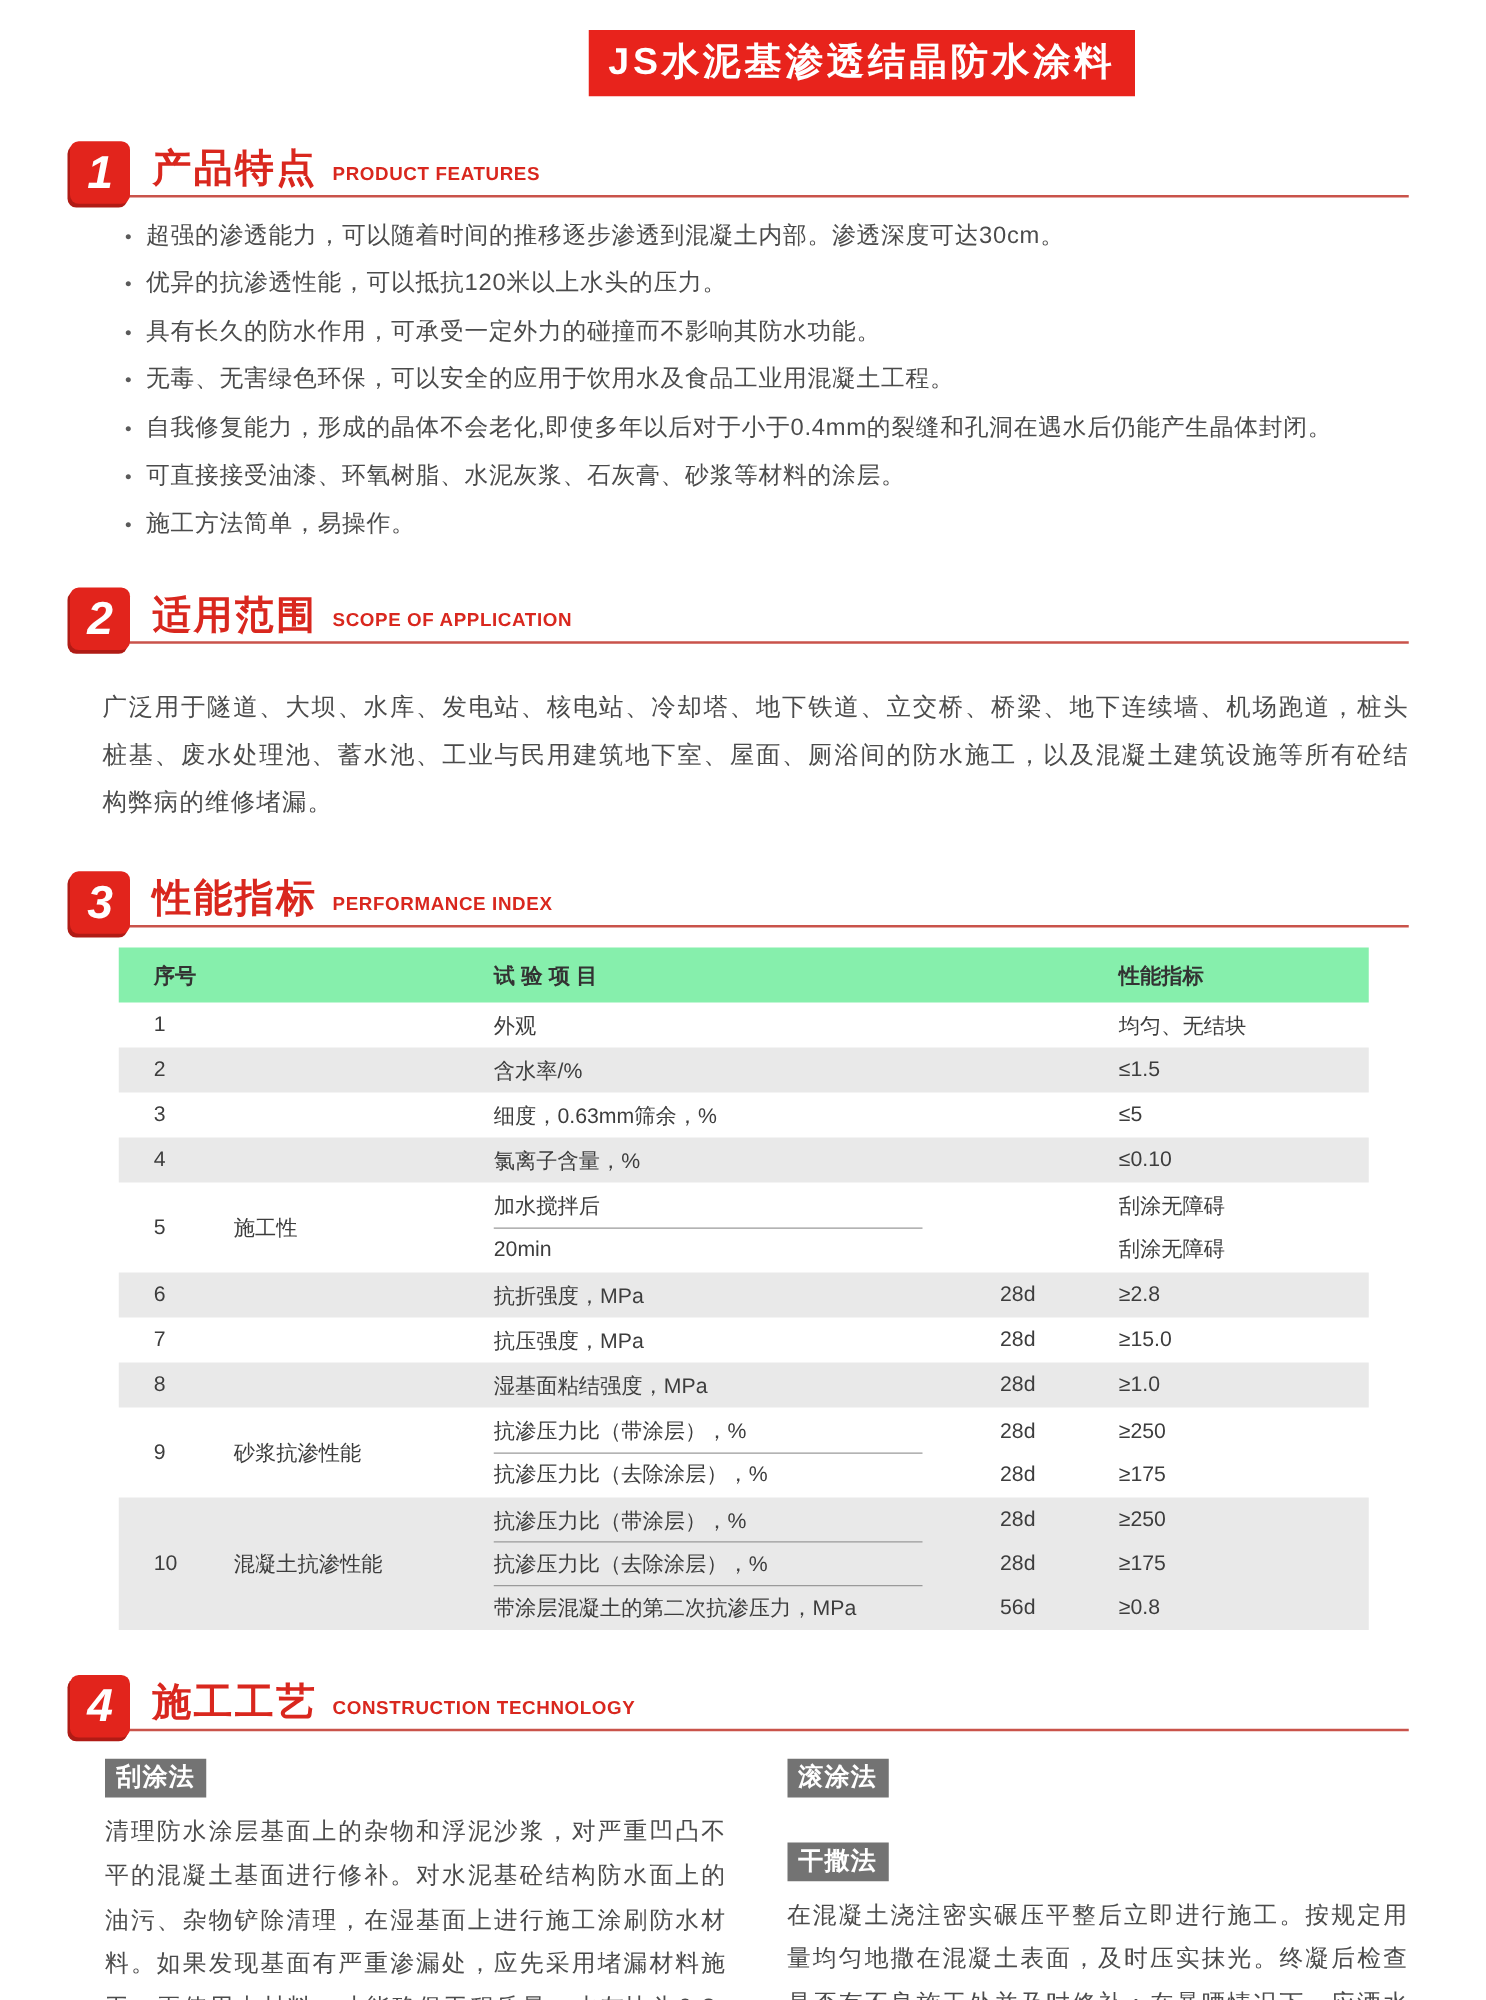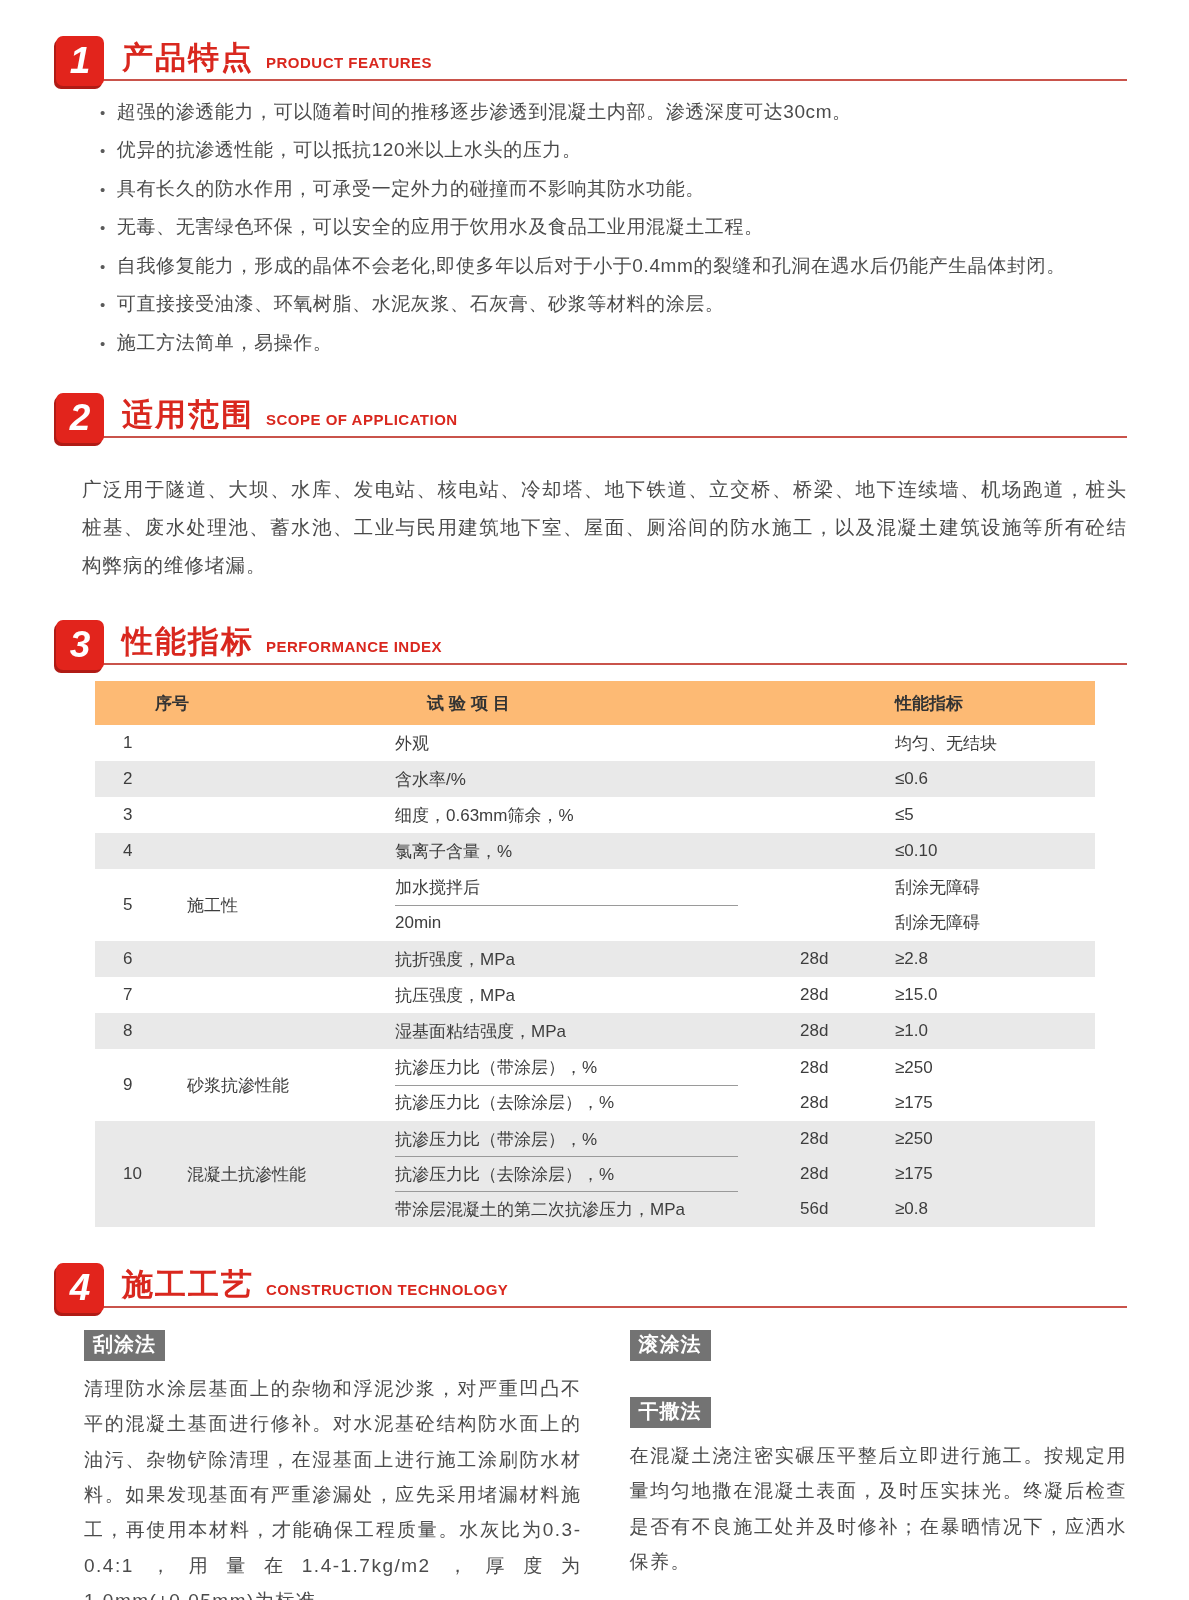--- a/index.html
+++ b/index.html
@@ -50,21 +50,21 @@
   
   .para{
     margin:32px 62px 0 82px;font-size:19.5px;line-height:1.95;
     letter-spacing:1px;text-align:justify;color:#4b4b4b;
   }
 
   
   .ptable{margin:16px 0 0 95px;width:1000px;font-size:17px;color:#3d3d3d;}
   .trow{display:grid;grid-template-columns:90px 210px 1fr;align-items:center;min-height:36px;}
   .trow.alt{background:#e9e9e9;}
-  .trow.thead{background:#fdba74;font-weight:bold;min-height:44px;color:#333;padding-left:32px;}
+  .trow.thead{background:#86efac;font-weight:bold;min-height:44px;color:#333;}
   .c-no{padding-left:28px;}
   .c-group{padding-left:2px;}
   .c-items{display:flex;flex-direction:column;justify-content:center;}
   .titem{display:grid;grid-template-columns:1fr 95px 200px;align-items:center;min-height:34px;}
   .thead .titem .c-name{letter-spacing:5px;}
   .c-name{padding-right:6px;}
   .tdivider{width:49%;border-top:1px solid #9a9a9a;height:0;}
 
   
   .methods{display:flex;gap:48px;margin:22px 62px 0 84px;}
@@ -77,20 +77,21 @@
     margin-top:10px;font-size:19px;line-height:1.86;letter-spacing:1.5px;
     text-align:justify;color:#4b4b4b;
   }
   .mspacer{height:36px;}
 </style>
 </head>
 <body>
 
 <div class="page">
 
+  <div class="banner">JS水泥基渗透结晶防水涂料</div>
 
   <div class="sec-header">
     <div class="sec-num">1</div>
     <span class="sec-cn">产品特点</span>
     <span class="sec-en">PRODUCT FEATURES</span>
   </div>
   <ul class="bullets">
     <li>超强的渗透能力，可以随着时间的推移逐步渗透到混凝土内部。渗透深度可达30cm。</li>
     <li>优异的抗渗透性能，可以抵抗120米以上水头的压力。</li>
     <li>具有长久的防水作用，可承受一定外力的碰撞而不影响其防水功能。</li>
@@ -138,21 +139,21 @@
         </div>
     </div>
 
     <div class="trow alt">
       <div class="c-no">2</div>
       <div class="c-group"></div>
       <div class="c-items">
           <div class="titem">
         <div class="c-name">含水率/%</div>
         <div class="c-age"></div>
-        <div class="c-val">≤0.6</div>
+        <div class="c-val">≤1.5</div>
       </div>
         </div>
     </div>
 
     <div class="trow">
       <div class="c-no">3</div>
       <div class="c-group"></div>
       <div class="c-items">
           <div class="titem">
         <div class="c-name">细度，0.63mm筛余，%</div>

